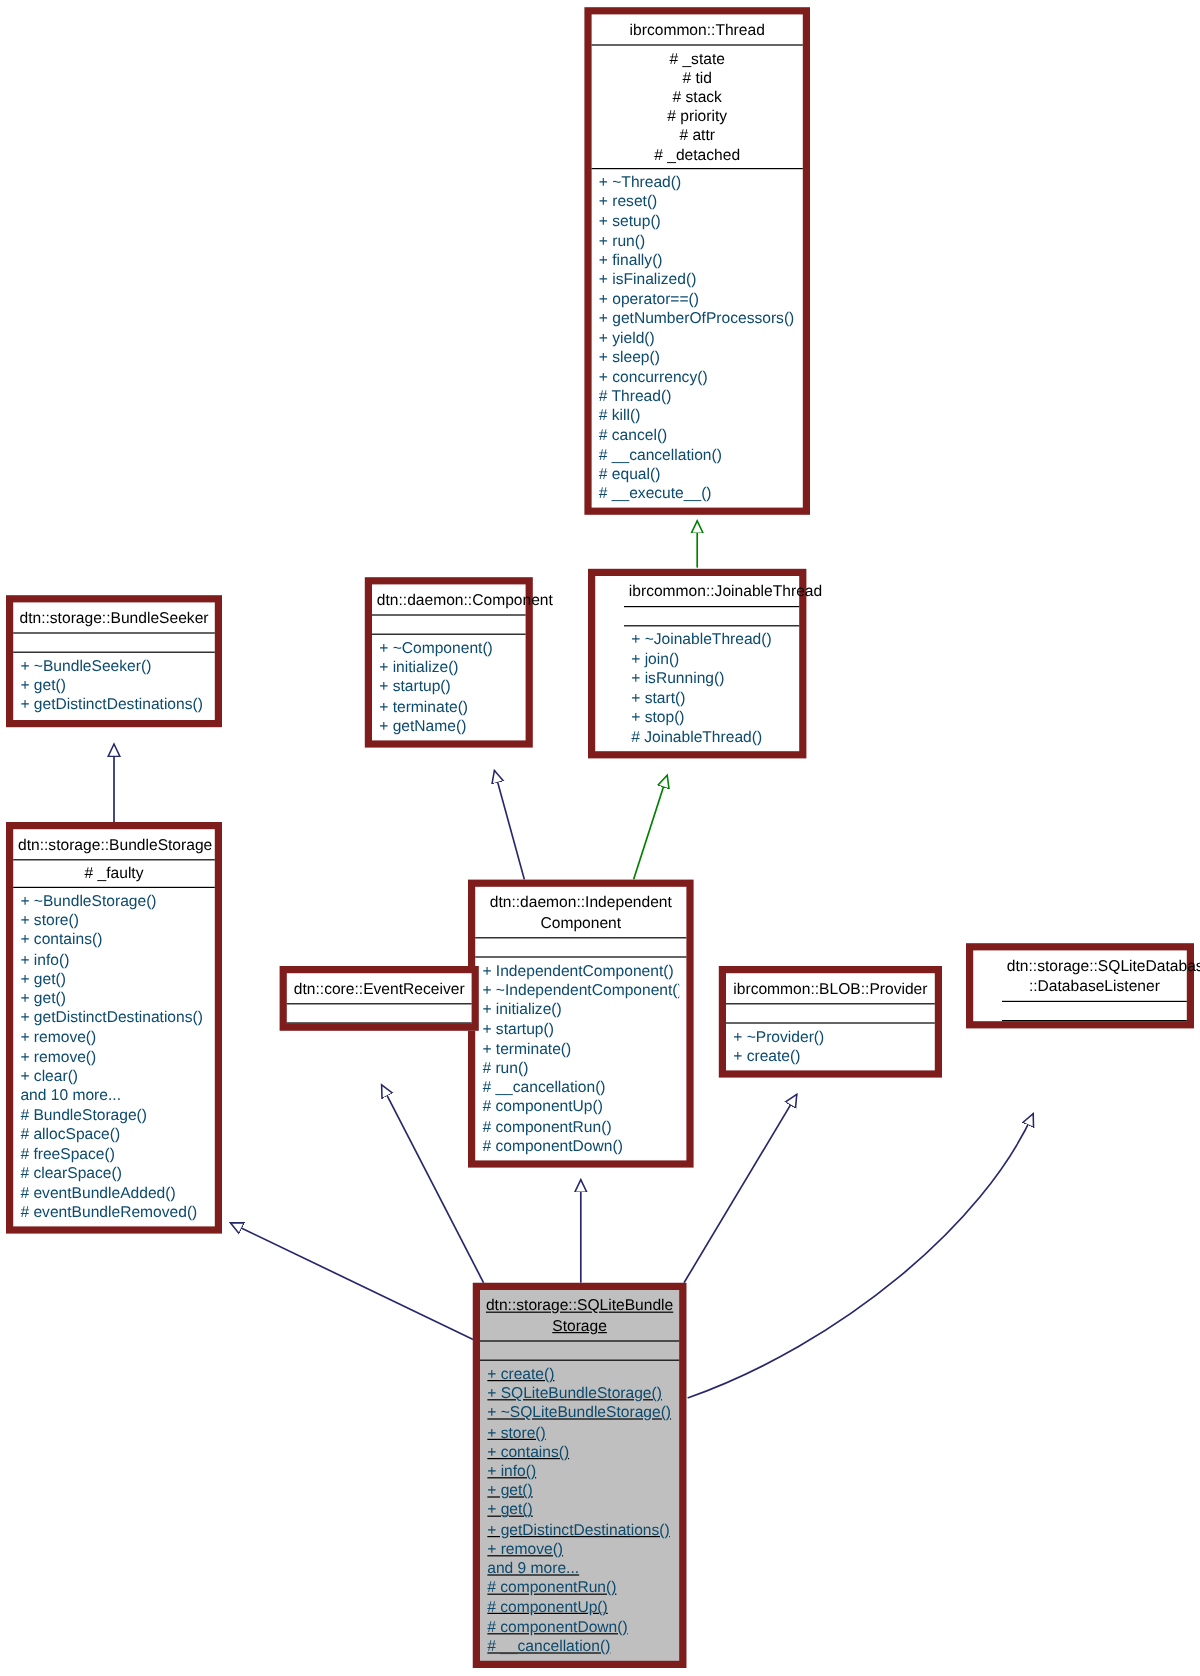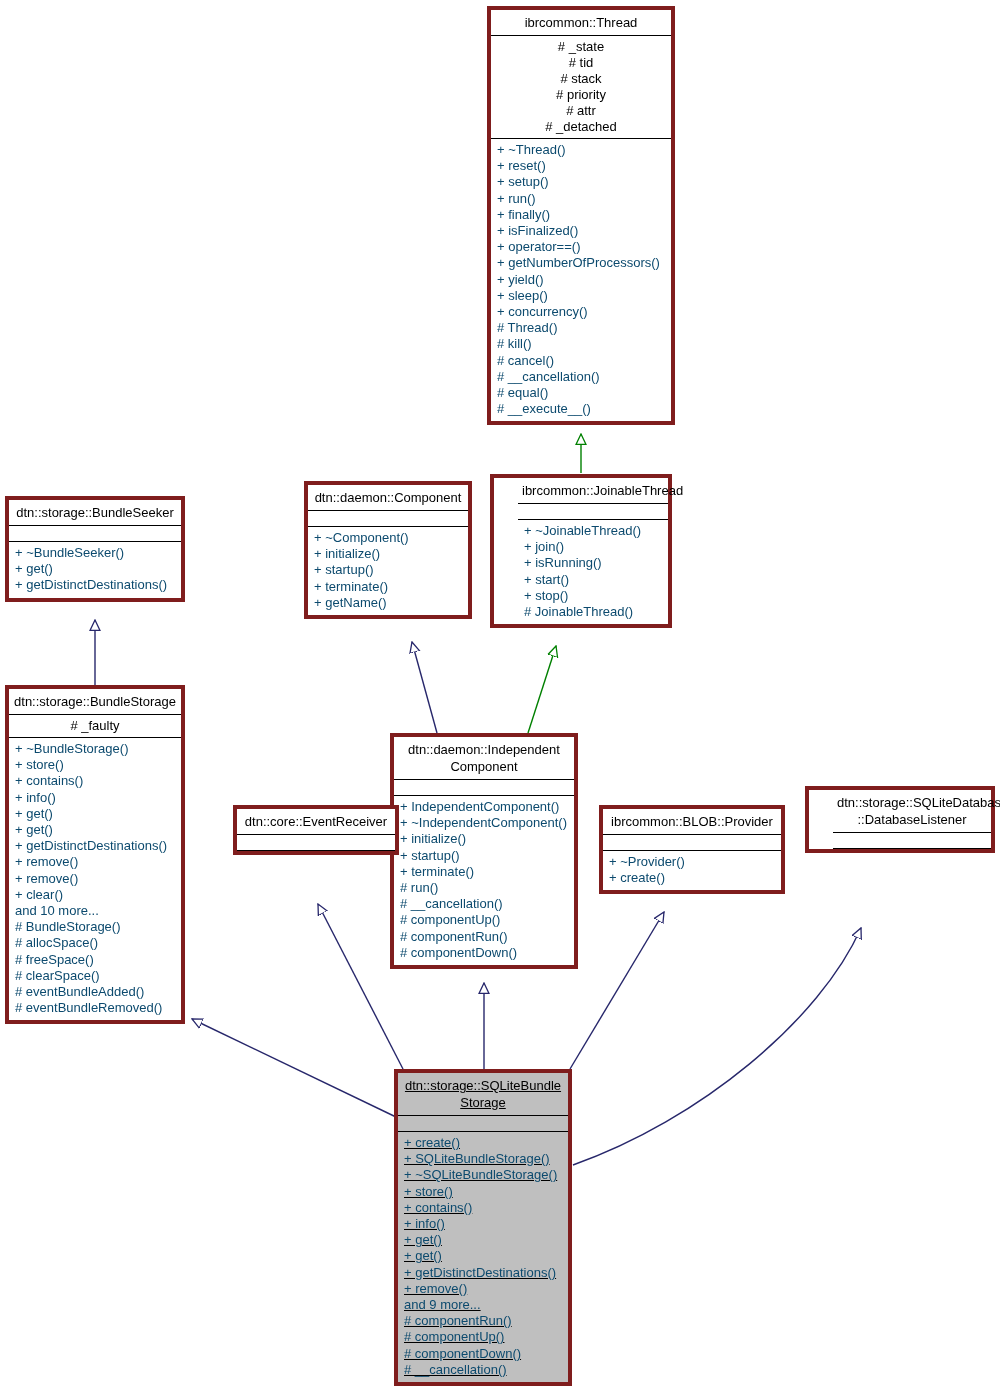--- a/index.html
+++ b/index.html
@@ -18,21 +18,21 @@
   svg#edges {
     position: absolute;
     left: 0; top: 0;
     width: 1000px;
     height: 1397px;
     pointer-events: none;
   }
   .uml-class {
     position: absolute;
     box-sizing: border-box;
-    border: 4px solid #7f1d1d;
+    border: 6px solid #7f1d1d;
     background: #ffffff;
     z-index: 2;
   }
   .uml-class.focus {
     background: #bfbfbf;
   }
   .cls-title {
     box-sizing: border-box;
     text-align: center;
     font-size: 13px;
@@ -139,21 +139,21 @@
     <div class="cls-ops">
         <div class="row">+ ~JoinableThread()</div>
         <div class="row">+ join()</div>
         <div class="row">+ isRunning()</div>
         <div class="row">+ start()</div>
         <div class="row">+ stop()</div>
         <div class="row"># JoinableThread()</div>
       </div>
   </div>
 
-  <div class="uml-class" style="left:304px; top:481px; width:168px;">
+  <div class="uml-class" style="left:304px; top:481px; width:140px;">
     <div class="cls-title">dtn::daemon::Component</div>
     <div class="cls-attrs empty"></div>
     <div class="cls-ops">
         <div class="row">+ ~Component()</div>
         <div class="row">+ initialize()</div>
         <div class="row">+ startup()</div>
         <div class="row">+ terminate()</div>
         <div class="row">+ getName()</div>
       </div>
   </div>

